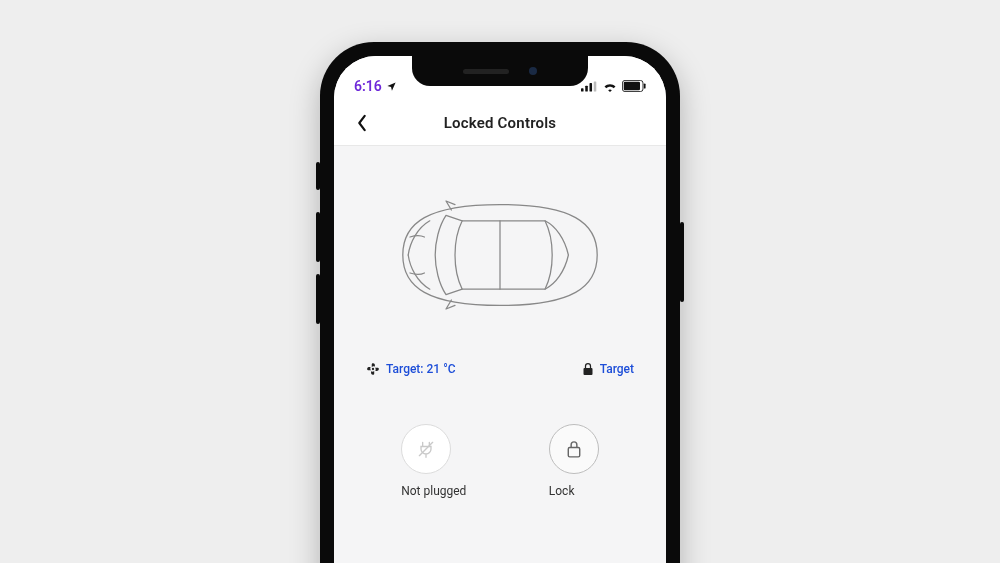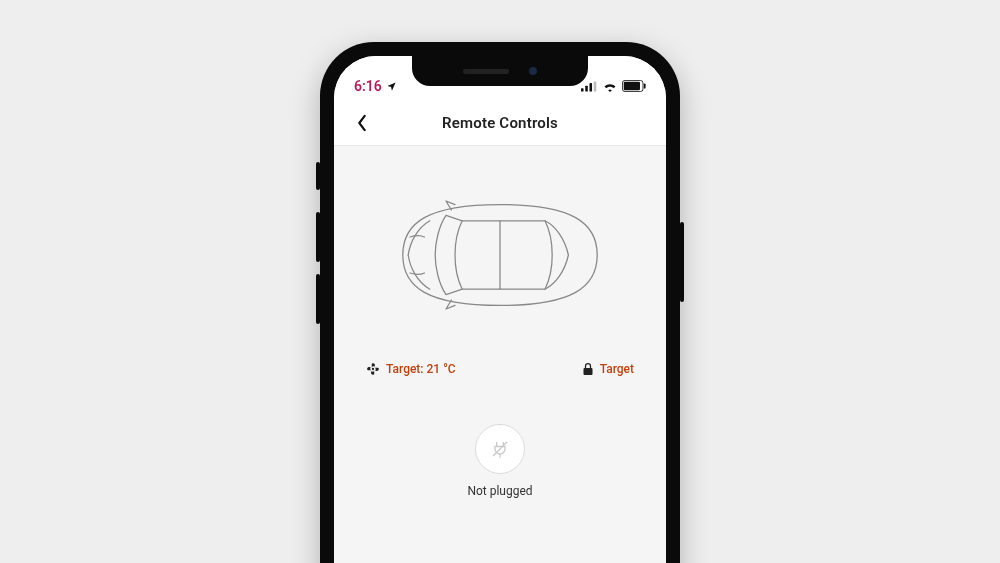--- a/index.html
+++ b/index.html
@@ -58,21 +58,21 @@
   
   .statusbar {
     height: 44px;
     background: #ffffff;
     display: flex;
     align-items: center;
     justify-content: space-between;
     padding: 16px 20px 0 20px;
     font-size: 14px;
     font-weight: 600;
-    color: #be185d;
+    color: #6d28d9;
   }
   .sb-left { display:flex; align-items:center; gap:4px;}
   .sb-icons { display:flex; align-items:center; gap:4px;}
   .sb-icons svg { display:block; }
 
   
   .header {
     height: 46px;
     background: #ffffff;
     border-bottom: 1px solid #e8e8e8;
@@ -92,31 +92,31 @@
   .content { padding: 24px 26px 0 26px; }
   .car {
     width: 100%;
     height: 170px;
     display:flex; align-items:center; justify-content:center;
     margin-bottom: 22px;
   }
 
   .status-row {
     display:flex; justify-content:space-between; align-items:center;
-    font-size: 12px; color:#c2410c; font-weight:500;
+    font-size: 12px; color:#1d4ed8; font-weight:500;
     padding: 0 6px;
     margin-bottom: 48px;
   }
   .status-item { display:flex; align-items:center; gap:6px; }
 
   .actions {
     display:flex; justify-content:space-around; align-items:flex-start;
   }
   .action {
-    display:flex; flex-direction:column; align-items:center; gap:10px;
+    display:flex; flex-direction:column; gap:10px;
     cursor:pointer;
   }
   .circle {
     width:50px; height:50px; border-radius:50%;
     border:1.5px solid #bdbdbd;
     display:flex; align-items:center; justify-content:center;
     background:#fafafa;
   }
   .circle.inactive { border-color:#dcdcdc; background:#fff; }
   .action-label { font-size:12px; color:#333; }
@@ -160,21 +160,21 @@
         </svg>
       </div>
     </div>
 
     <div class="header">
       <div class="back">
         <svg width="14" height="18" viewBox="0 0 12 20" fill="none" stroke="#111" stroke-width="2.4" stroke-linecap="round" stroke-linejoin="round">
             <polyline points="9,2 3,10 9,18"></polyline>
           </svg>
       </div>
-      <div class="title">Remote Controls</div>
+      <div class="title">Locked Controls</div>
     </div>
 
     <div class="content">
       <div class="car">
         <svg width="270" height="148" viewBox="0 0 300 160" fill="none" stroke="#888" stroke-width="1.4" stroke-linecap="round" stroke-linejoin="round">
 
           <path d="M42 80 C42 44 70 24 150 24 C230 24 258 44 258 80 C258 116 230 136 150 136 C70 136 42 116 42 80 Z"></path>
 
           <path d="M90 36 C82 48 78 66 78 80 C78 94 82 112 90 124 L108 118 C102 106 100 94 100 80 C100 66 102 54 108 42 Z"></path>
 
@@ -216,16 +216,25 @@
           <div class="circle inactive">
             <svg width="20" height="20" viewBox="0 0 24 24" fill="none" stroke="#c9c9c9" stroke-width="1.6" stroke-linecap="round">
               <path d="M8 4v5M16 4v5M6 9h12v3a6 6 0 0 1-12 0V9zM12 18v4"></path>
               <line x1="4" y1="20" x2="20" y2="4"></line>
             </svg>
           </div>
           <span class="action-label">Not plugged</span>
         </div>
 
 
+        <div class="action">
+          <div class="circle">
+            <svg width="18" height="20" viewBox="0 0 24 28" fill="none" stroke="#666" stroke-width="2">
+              <rect x="4" y="12" width="16" height="13" rx="2"></rect>
+              <path d="M8 12 V8 a4 4 0 0 1 8 0 V12"></path>
+            </svg>
+          </div>
+          <span class="action-label">Lock</span>
+        </div>
       </div>
     </div>
   </div>
 </div>
 
 </body></html>

